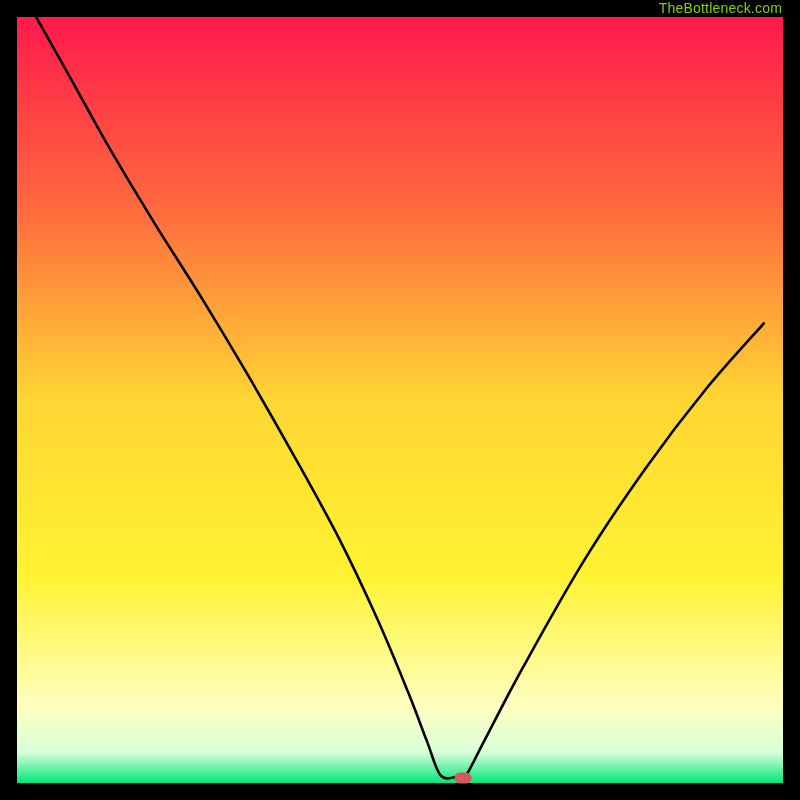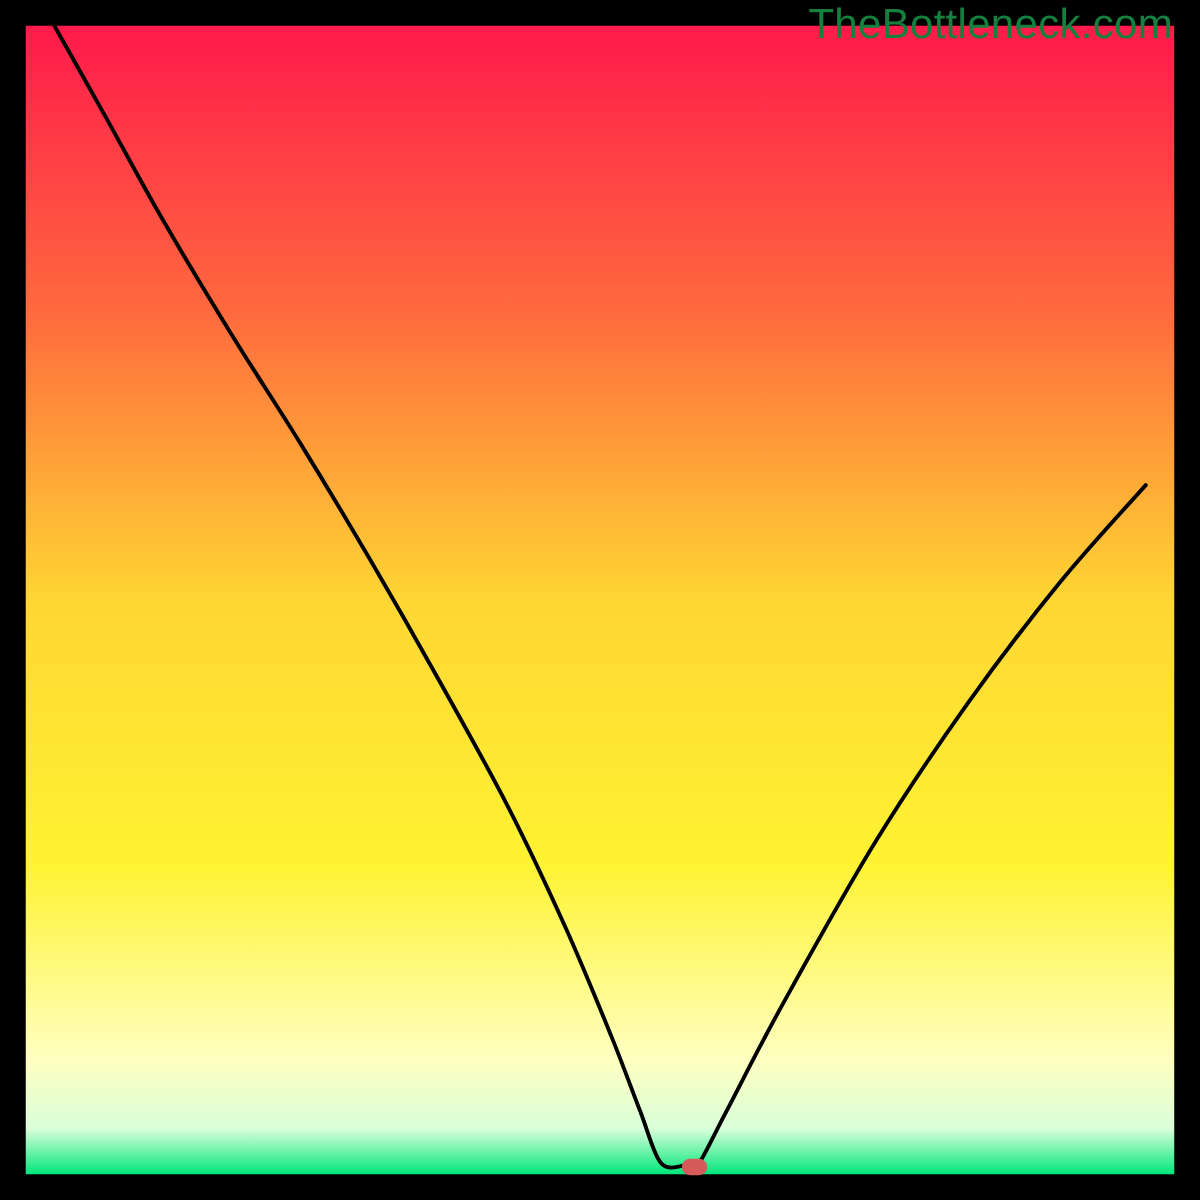--- a/index.html
+++ b/index.html
@@ -23,22 +23,22 @@
     position: absolute;
     left: 0;
     top: 0;
     width: 766px;
     height: 766px;
   }
   .watermark {
     position: absolute;
     top: 0px;
     right: 18px;
-    color: #15803d;
-    font-size: 28px;
+    color: #84cc16;
+    font-size: 14px;
     font-weight: 500;
     letter-spacing: 0.2px;
     user-select: none;
   }
   .marker {
     position: absolute;
     width: 17px;
     height: 11px;
     border-radius: 6px;
     transform: translate(-50%, -50%);

